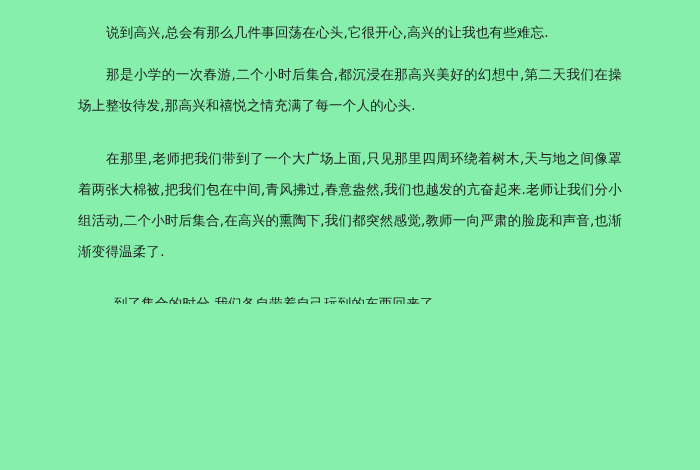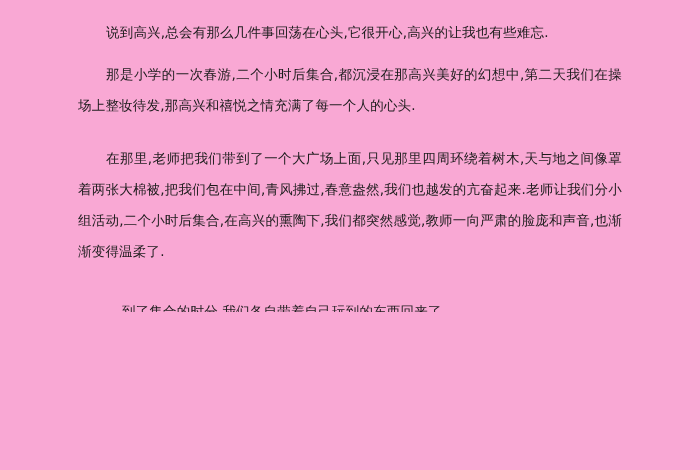--- a/index.html
+++ b/index.html
@@ -10,21 +10,21 @@
     width: 700px;
     height: 470px;
     background: #ffffff;
     font-family: "DejaVu Sans", sans-serif;
     overflow: hidden;
   }
   .page {
     position: relative;
     width: 700px;
     height: 470px;
-    background: #f9a8d4;
+    background: #86efac;
     box-sizing: border-box;
     padding: 0 78px;
     overflow: hidden;
   }
   .doc-body {
     position: relative;
     top: -8px;
   }
   p.para {
     margin: 0 0 0 0;
@@ -43,21 +43,21 @@
   p.clipped-top {
     
     height: 14px;
     overflow: hidden;
     margin: 0;
     position: relative;
   }
   p.clipped-bottom {
     height: 16px;
     overflow: hidden;
-    margin: 16px;
+    margin: 8px;
   }
   .spacer-sm {
     height: 11px;
   }
   .spacer-md {
     height: 13px;
   }
 </style>
 </head>
 <body>

